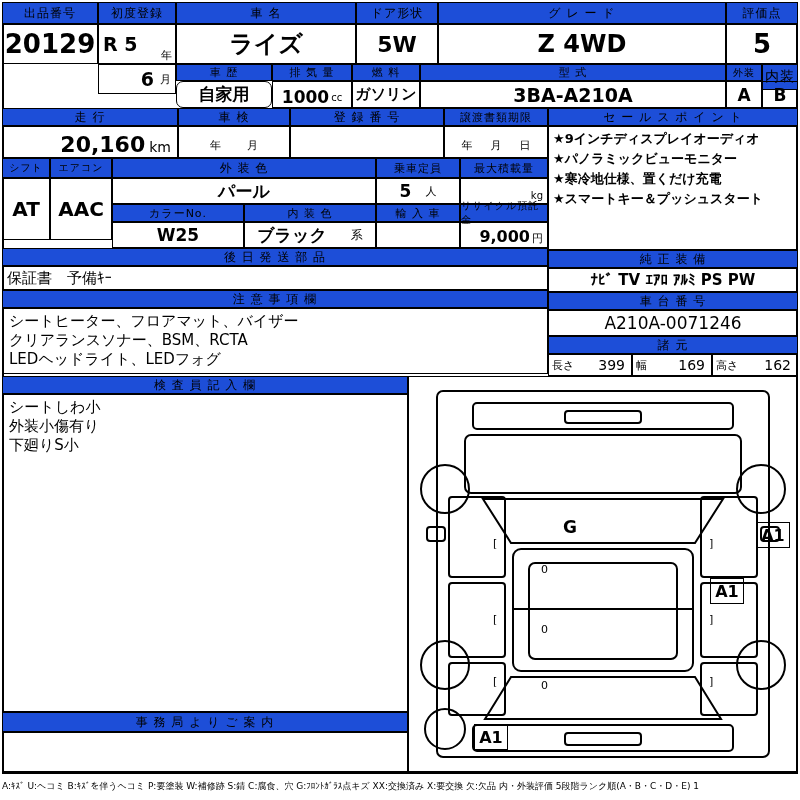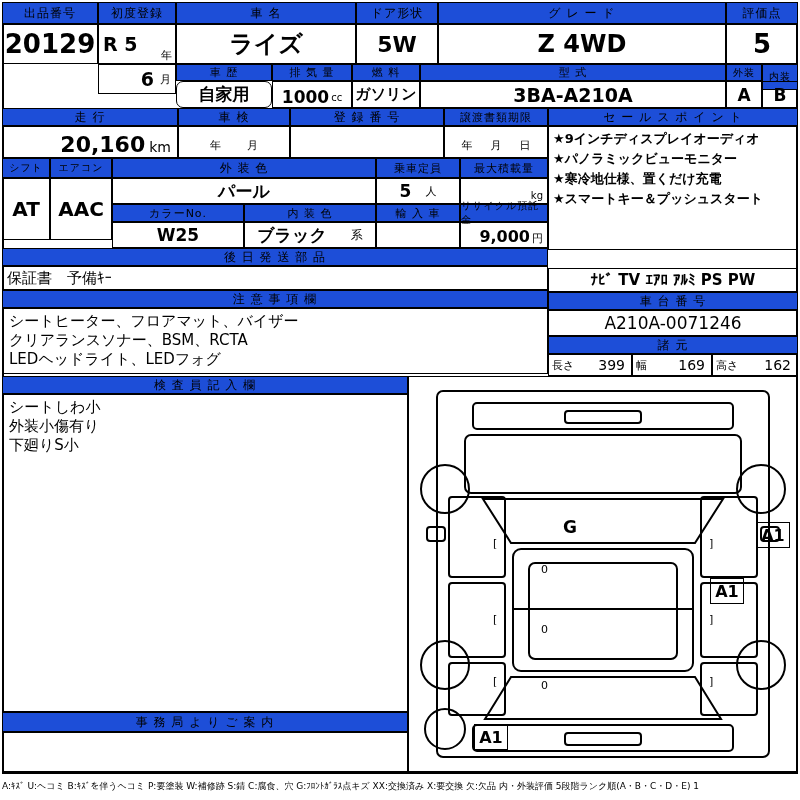--- a/index.html
+++ b/index.html
@@ -66,21 +66,21 @@
     </div>
   </div>
 
   <div class="box hdr" style="left:352px;top:64px;width:68px;height:17px;font-size:11px;">燃 料</div>
   <div class="box val" style="left:352px;top:81px;width:68px;height:27px;font-size:15px;font-weight:bold;">ガソリン</div>
 
   <div class="box hdr" style="left:420px;top:64px;width:306px;height:17px;font-size:11px;">型 式</div>
   <div class="box val" style="left:420px;top:81px;width:306px;height:27px;font-size:19px;font-weight:bold;">3BA-A210A</div>
 
   <div class="box hdr" style="left:726px;top:64px;width:36px;height:17px;font-size:10px;">外装</div>
-  <div class="box hdr" style="left:762px;top:64px;width:36px;height:26px;font-size:10px;">内装</div>
+  <div class="box hdr" style="left:762px;top:64px;width:36px;height:26px;font-size:14px;">内装</div>
   <div class="box val" style="left:726px;top:81px;width:36px;height:27px;font-size:17px;font-weight:bold;">A</div>
   <div class="box val" style="left:762px;top:81px;width:36px;height:27px;font-size:17px;font-weight:bold;">B</div>
 
   <div class="box hdr" style="left:2px;top:108px;width:176px;height:18px;">走 行</div>
   <div class="box" style="left:2px;top:126px;width:176px;height:32px;">
     <div style="display:flex;align-items:baseline;justify-content:flex-end;height:100%;padding:5px 6px 0 0;box-sizing:border-box;">
       <span style="font-size:22px;font-weight:bold;">20,160</span>
       <span style="font-size:14px;margin-left:4px;">km</span>
     </div>
   </div>
@@ -152,20 +152,21 @@
   <div class="box" style="left:460px;top:222px;width:88px;height:26px;">
     <div style="display:flex;align-items:baseline;justify-content:flex-end;height:100%;padding:4px 4px 0 0;box-sizing:border-box;">
       <span style="font-size:16px;font-weight:bold;">9,000</span>
       <span style="font-size:11px;margin-left:2px;">円</span>
     </div>
   </div>
 
   <div class="box hdr" style="left:2px;top:248px;width:546px;height:18px;">後 日 発 送 部 品</div>
   <div class="box val left" style="left:2px;top:266px;width:546px;height:24px;font-size:15px;">保証書　予備ｷｰ</div>
 
+  <div class="box hdr" style="left:548px;top:250px;width:250px;height:18px;">純 正 装 備</div>
   <div class="box val" style="left:548px;top:268px;width:250px;height:24px;font-size:15px;font-weight:bold;">ﾅﾋﾞ  TV  ｴｱﾛ  ｱﾙﾐ  PS  PW</div>
 
   <div class="box hdr" style="left:2px;top:290px;width:546px;height:18px;">注 意 事 項 欄</div>
   <div class="box" style="left:2px;top:308px;width:546px;height:66px;padding-top:3px;">
     <div class="note-line">シートヒーター、フロアマット、バイザー</div>
     <div class="note-line">クリアランスソナー、BSM、RCTA</div>
     <div class="note-line">LEDヘッドライト、LEDフォグ</div>
   </div>
 
   <div class="box hdr" style="left:548px;top:292px;width:250px;height:18px;">車 台 番 号</div>

